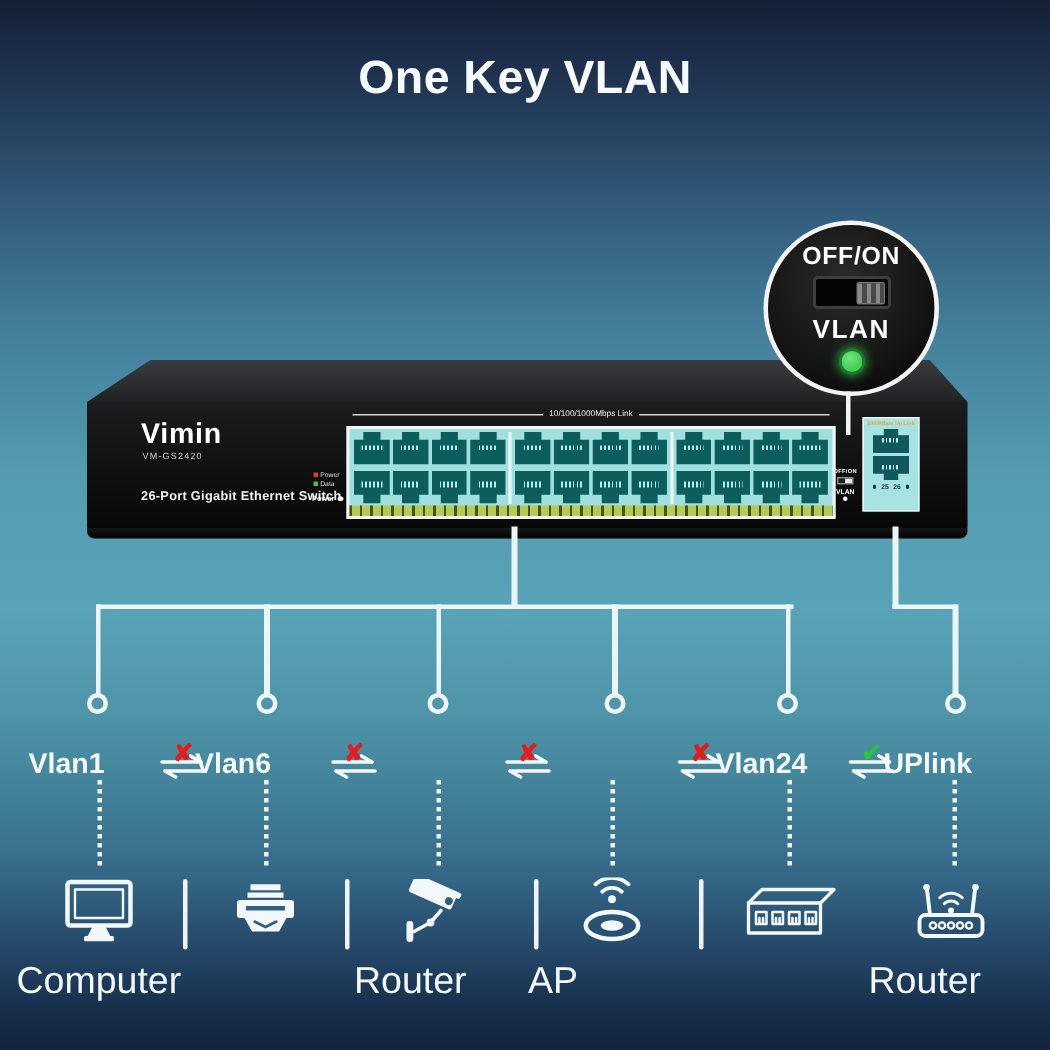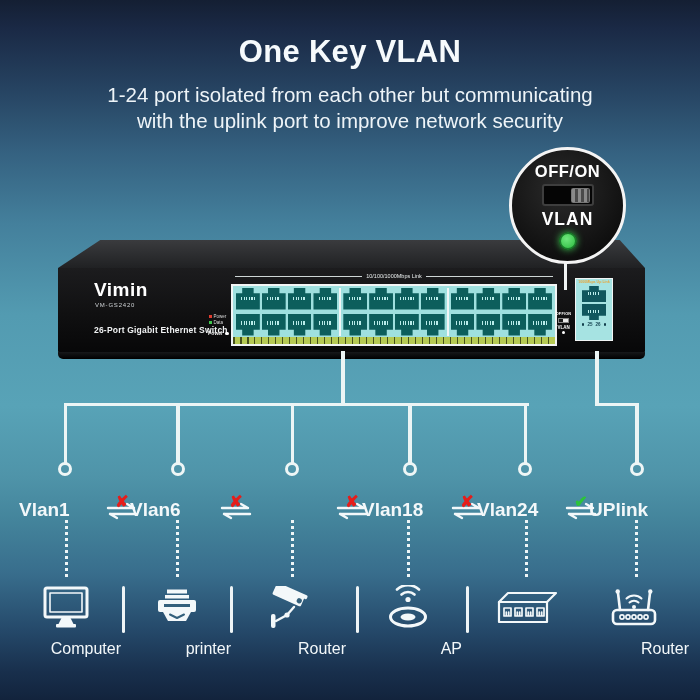--- a/index.html
+++ b/index.html
@@ -89,34 +89,30 @@
   .vlabel{top:499px;width:96px;text-align:left;font-size:19px;font-weight:700;color:#f3f8fa;}
   .conn{top:498px;width:32px;height:24px;z-index:4;}
   .conn svg{position:absolute;left:0;top:4px;}
   .conn .glyph{position:absolute;left:0;top:-6px;width:32px;text-align:center;
     font-size:16px;font-weight:700;}
   .glyph.blocked{color:#e51d1a;}
   .glyph.allowed{color:#2cc43a;}
   .dotline{width:0;height:57px;border-left:3px dotted #eef6f7;top:520px;z-index:4;}
   .divider{top:586px;width:3.5px;height:47px;background:#eef4f6;border-radius:2px;}
   .dev-icon{top:582px;width:76px;height:52px;display:flex;align-items:center;justify-content:center;}
-  .dev-label{top:640px;width:110px;text-align:right;font-size:16px;color:#f3f8fa;}
+  .dev-label{top:640px;width:110px;text-align:left;font-size:25px;color:#f3f8fa;}
   svg.line-ic{stroke:#f3f8fa;fill:none;stroke-linecap:round;stroke-linejoin:round;}
   svg.line-ic .fill{fill:#f3f8fa;stroke:none;}
 </style>
 </head>
 <body>
 
 <div class="stage">
 
   <div class="abs title">One Key VLAN</div>
-  <div class="abs subtitle">
-    <div>1-24 port isolated from each other but communicating</div>
-    <div>with the uplink port to improve network security</div>
-  </div>
 
   <div class="abs sw-top"></div>
   <div class="abs sw-face">
     <div class="abs brand">Vimin</div>
     <div class="abs model">VM-GS2420</div>
     <div class="abs desc">26-Port Gigabit Ethernet Switch</div>
     <div class="abs led-legend">
       <div><span class="led-sq" style="background:#e03c2e;"></span><span>Power</span></div>
       <div><span class="led-sq" style="background:#3fc64d;"></span><span>Data</span></div>
     </div>
@@ -223,21 +219,20 @@
   <div class="abs tline" style="left:635px;top:402.5px;width:3.5px;height:61px;"></div>
   <div class="abs ring" style="left:58px;top:462px;"></div>
   <div class="abs ring" style="left:171px;top:462px;"></div>
   <div class="abs ring" style="left:285px;top:462px;"></div>
   <div class="abs ring" style="left:403px;top:462px;"></div>
   <div class="abs ring" style="left:518px;top:462px;"></div>
   <div class="abs ring" style="left:629.5px;top:462px;"></div>
 
   <div class="abs vlabel" style="left:19px;">Vlan1</div>
   <div class="abs vlabel" style="left:130px;">Vlan6</div>
-  <div class="abs vlabel" style="left:362px;">Vlan18</div>
   <div class="abs vlabel" style="left:477px;">Vlan24</div>
   <div class="abs vlabel" style="left:589px;">UPlink</div>
 
   <div class="abs conn" style="left:106px;">
     <svg width="32" height="18" viewBox="0 0 32 18" class="line-ic" stroke-width="2.4">
         <path d="M2 6 H28 M21 2 L28 6"></path>
         <path d="M4 12 H30 M11 16 L4 12"></path>
       </svg>
     <span class="glyph blocked">✘</span>
   </div>
@@ -347,18 +342,17 @@
         <circle cx="14" cy="30" r="2.1"></circle>
           <circle cx="20" cy="30" r="2.1"></circle>
         <circle cx="26" cy="30" r="2.1"></circle>
           <circle cx="32" cy="30" r="2.1"></circle>
           <circle cx="38" cy="30" r="2.1"></circle>
       </g>
     </svg>
   </div>
 
   <div class="abs dev-label" style="left:11px;">Computer</div>
-  <div class="abs dev-label" style="left:121px;">printer</div>
   <div class="abs dev-label" style="left:236px;">Router</div>
   <div class="abs dev-label" style="left:352px;">AP</div>
   <div class="abs dev-label" style="left:579px;">Router</div>
 
 </div>
 
 </body></html>

